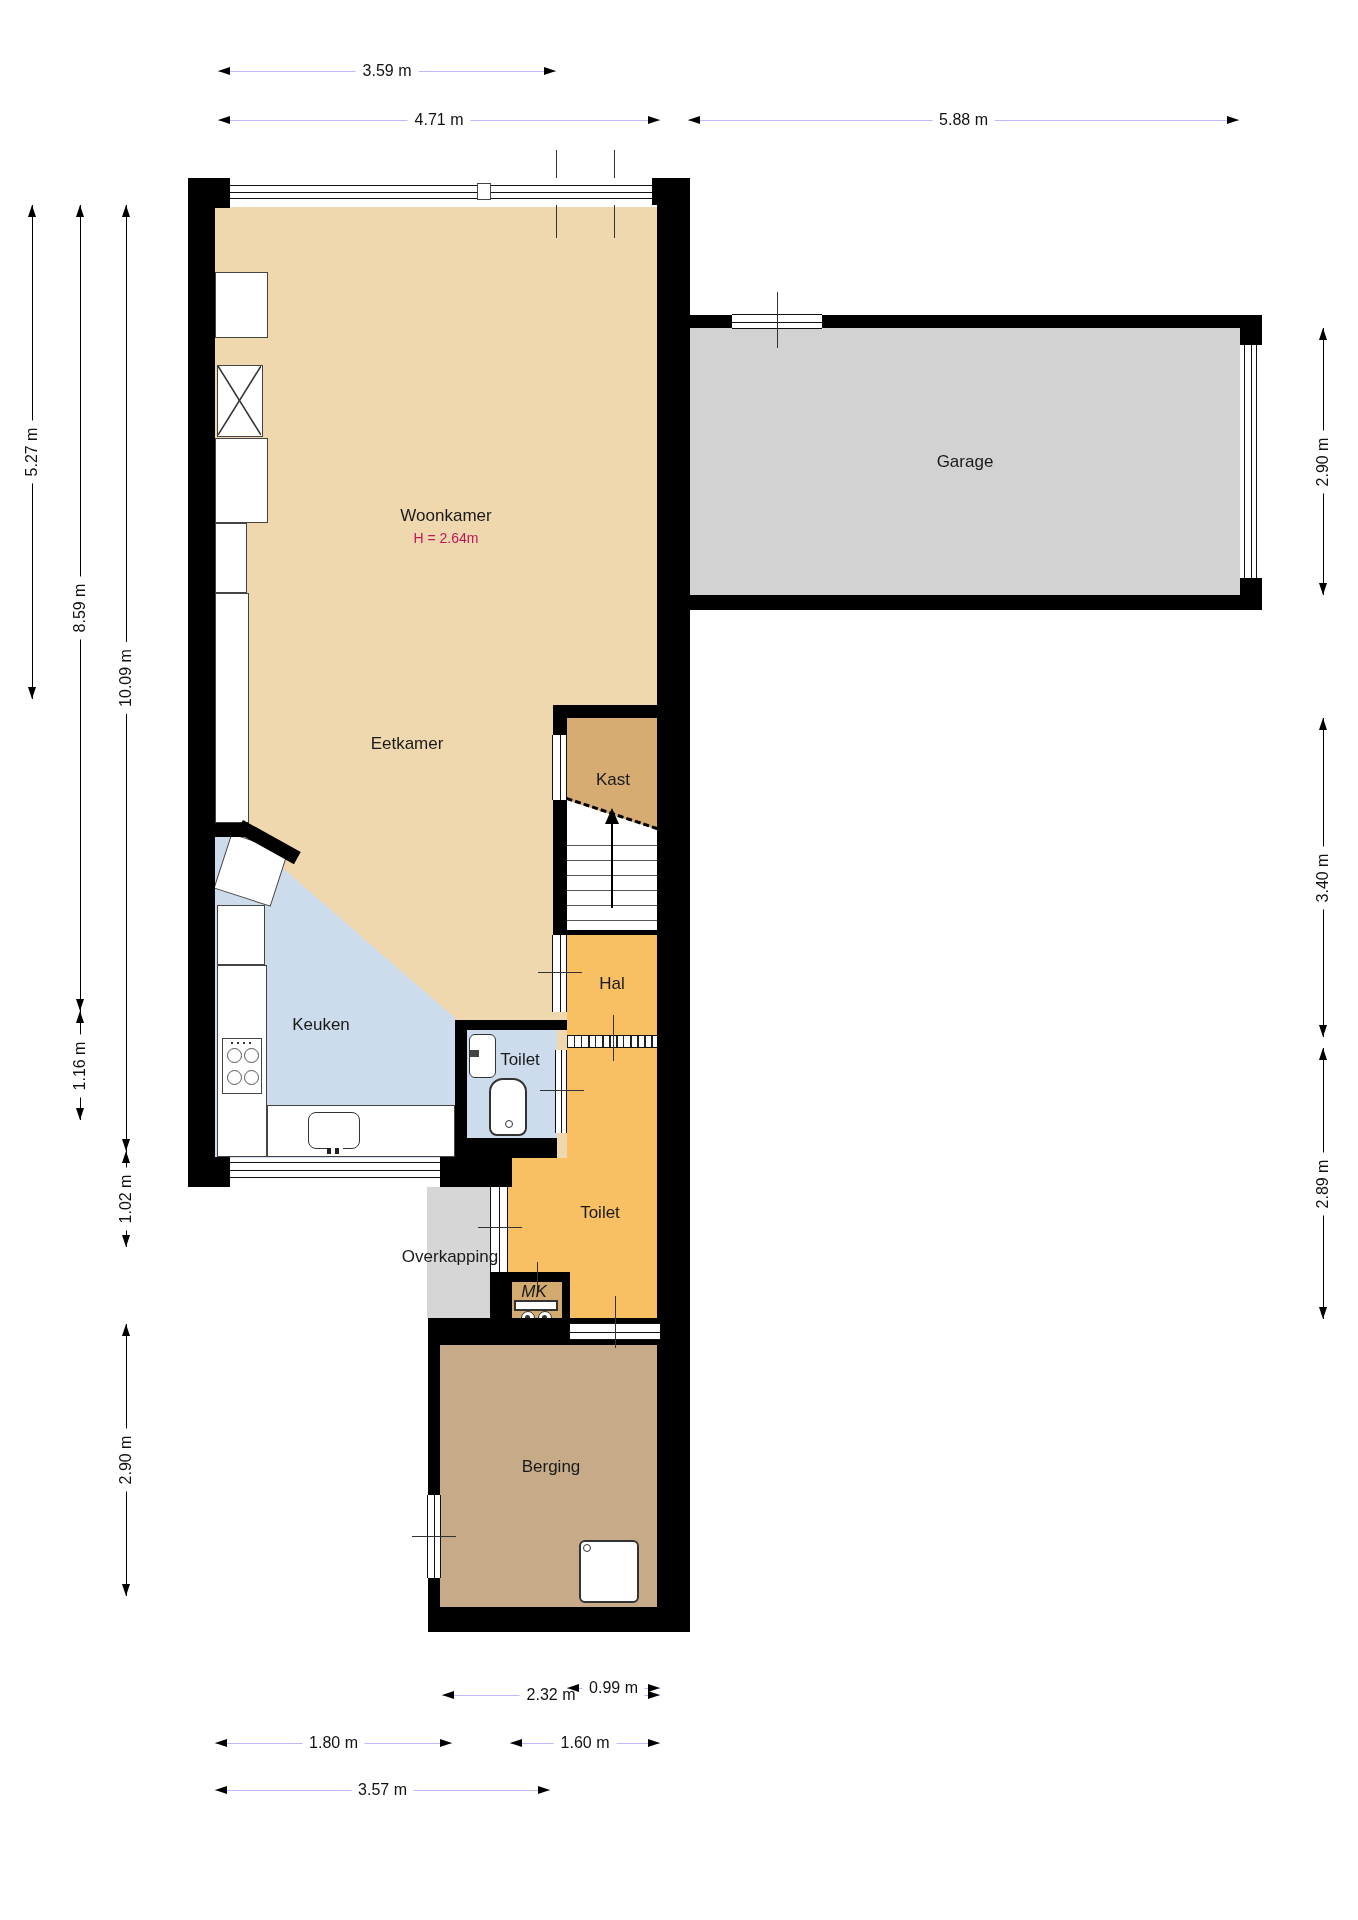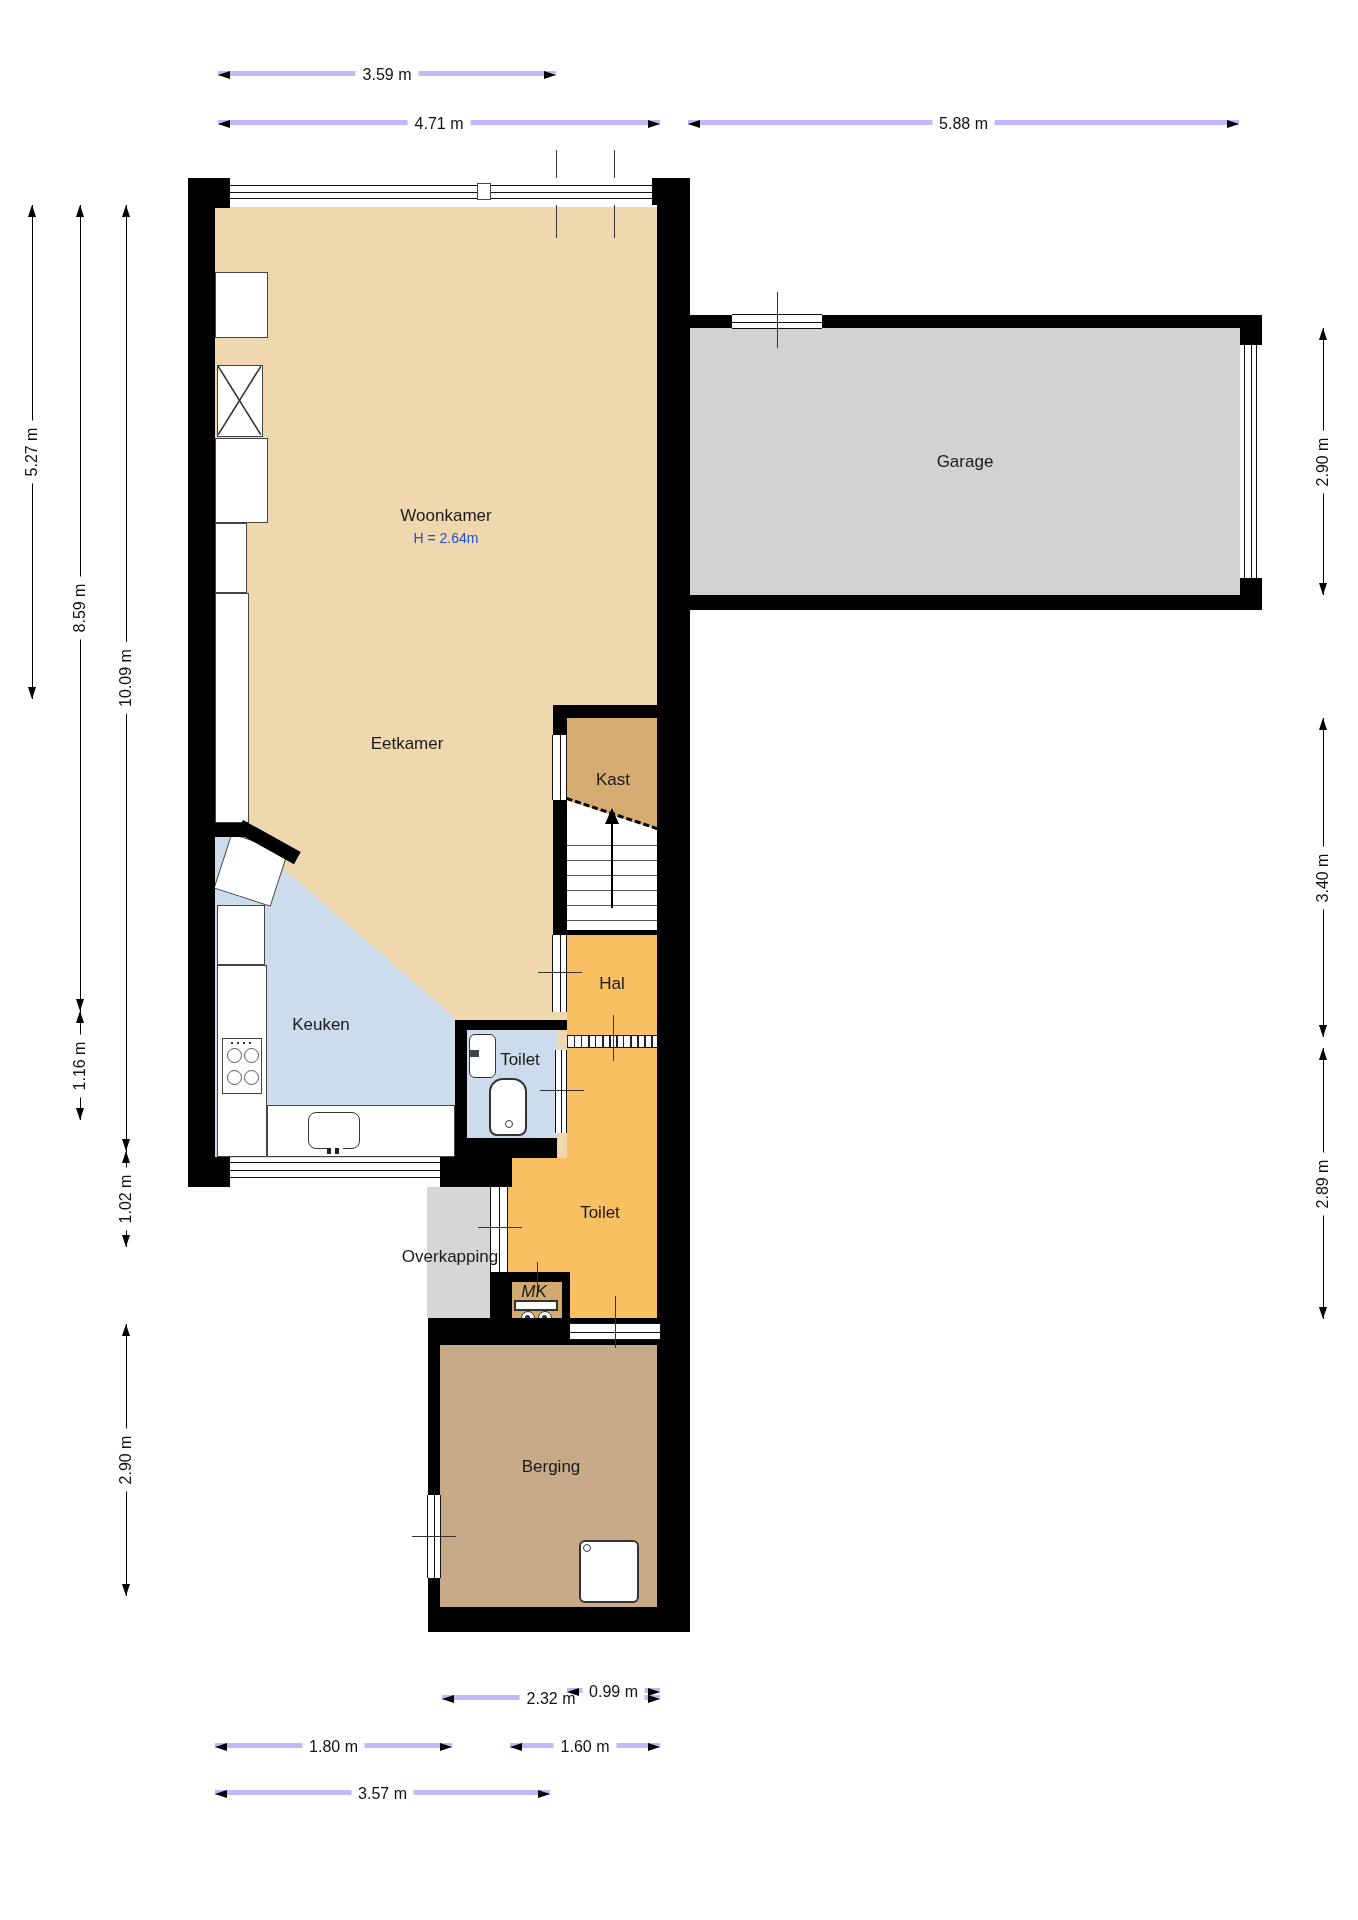--- a/index.html
+++ b/index.html
@@ -10,23 +10,23 @@
   .cab{position:absolute;background:#fff;border:1.5px solid #444;box-sizing:border-box;}
   .fix{position:absolute;background:#fff;border:1.5px solid #333;box-sizing:border-box;}
   .glz-h{position:absolute;background:#fff;border-top:1px solid #111;border-bottom:1px solid #111;box-sizing:border-box;}
   .glz-h::after{content:"";position:absolute;left:0;right:0;top:50%;height:1px;background:#111;}
   .glz-v{position:absolute;background:#fff;border-left:1px solid #111;border-right:1px solid #111;box-sizing:border-box;}
   .glz-v::after{content:"";position:absolute;top:0;bottom:0;left:50%;width:1px;background:#111;}
   .hatch-h{position:absolute;background:repeating-linear-gradient(to right,#222 0 1.5px,#fff 1.5px 7px);
            border-top:1px solid #111;border-bottom:1px solid #111;box-sizing:border-box;}
   .tick{position:absolute;background:#333;}
   .room-label{position:absolute;transform:translate(-50%,-50%);font-size:17px;color:#1a1a1a;white-space:nowrap;}
-  .sub-label{position:absolute;transform:translate(-50%,-50%);font-size:14px;color:#1d4ed8;white-space:nowrap;}
+  .sub-label{position:absolute;transform:translate(-50%,-50%);font-size:14px;color:#be185d;white-space:nowrap;}
   .dim{position:absolute;}
-  .dim-h{height:0;border-top:5px solid #c4b5fd;}
+  .dim-h{height:0;border-top:1px solid #c4b5fd;}
   .dim-v{width:0;border-left:1px solid #000;}
   .dim .lbl{position:absolute;background:#fff;font-size:16px;color:#111;white-space:nowrap;}
   .dim-h .lbl{left:50%;top:0;transform:translate(-50%,-54%);padding:0 7px;}
   .dim-v .lbl{top:50%;left:0;transform:translate(-54%,-50%) rotate(180deg);writing-mode:vertical-rl;padding:7px 0;}
   .ah{position:absolute;width:0;height:0;border:4.5px solid transparent;}
   .dim-h .al{left:0;top:-5px;border-left:none;border-right:12px solid #000;}
   .dim-h .ar{right:0;top:-5px;border-right:none;border-left:12px solid #000;}
   .dim-v .au{top:0;left:-5px;border-top:none;border-bottom:12px solid #000;}
   .dim-v .ad{bottom:0;left:-5px;border-bottom:none;border-top:12px solid #000;}
   .stairs{position:absolute;left:567px;top:800px;width:90px;height:135px;background:#fff;

